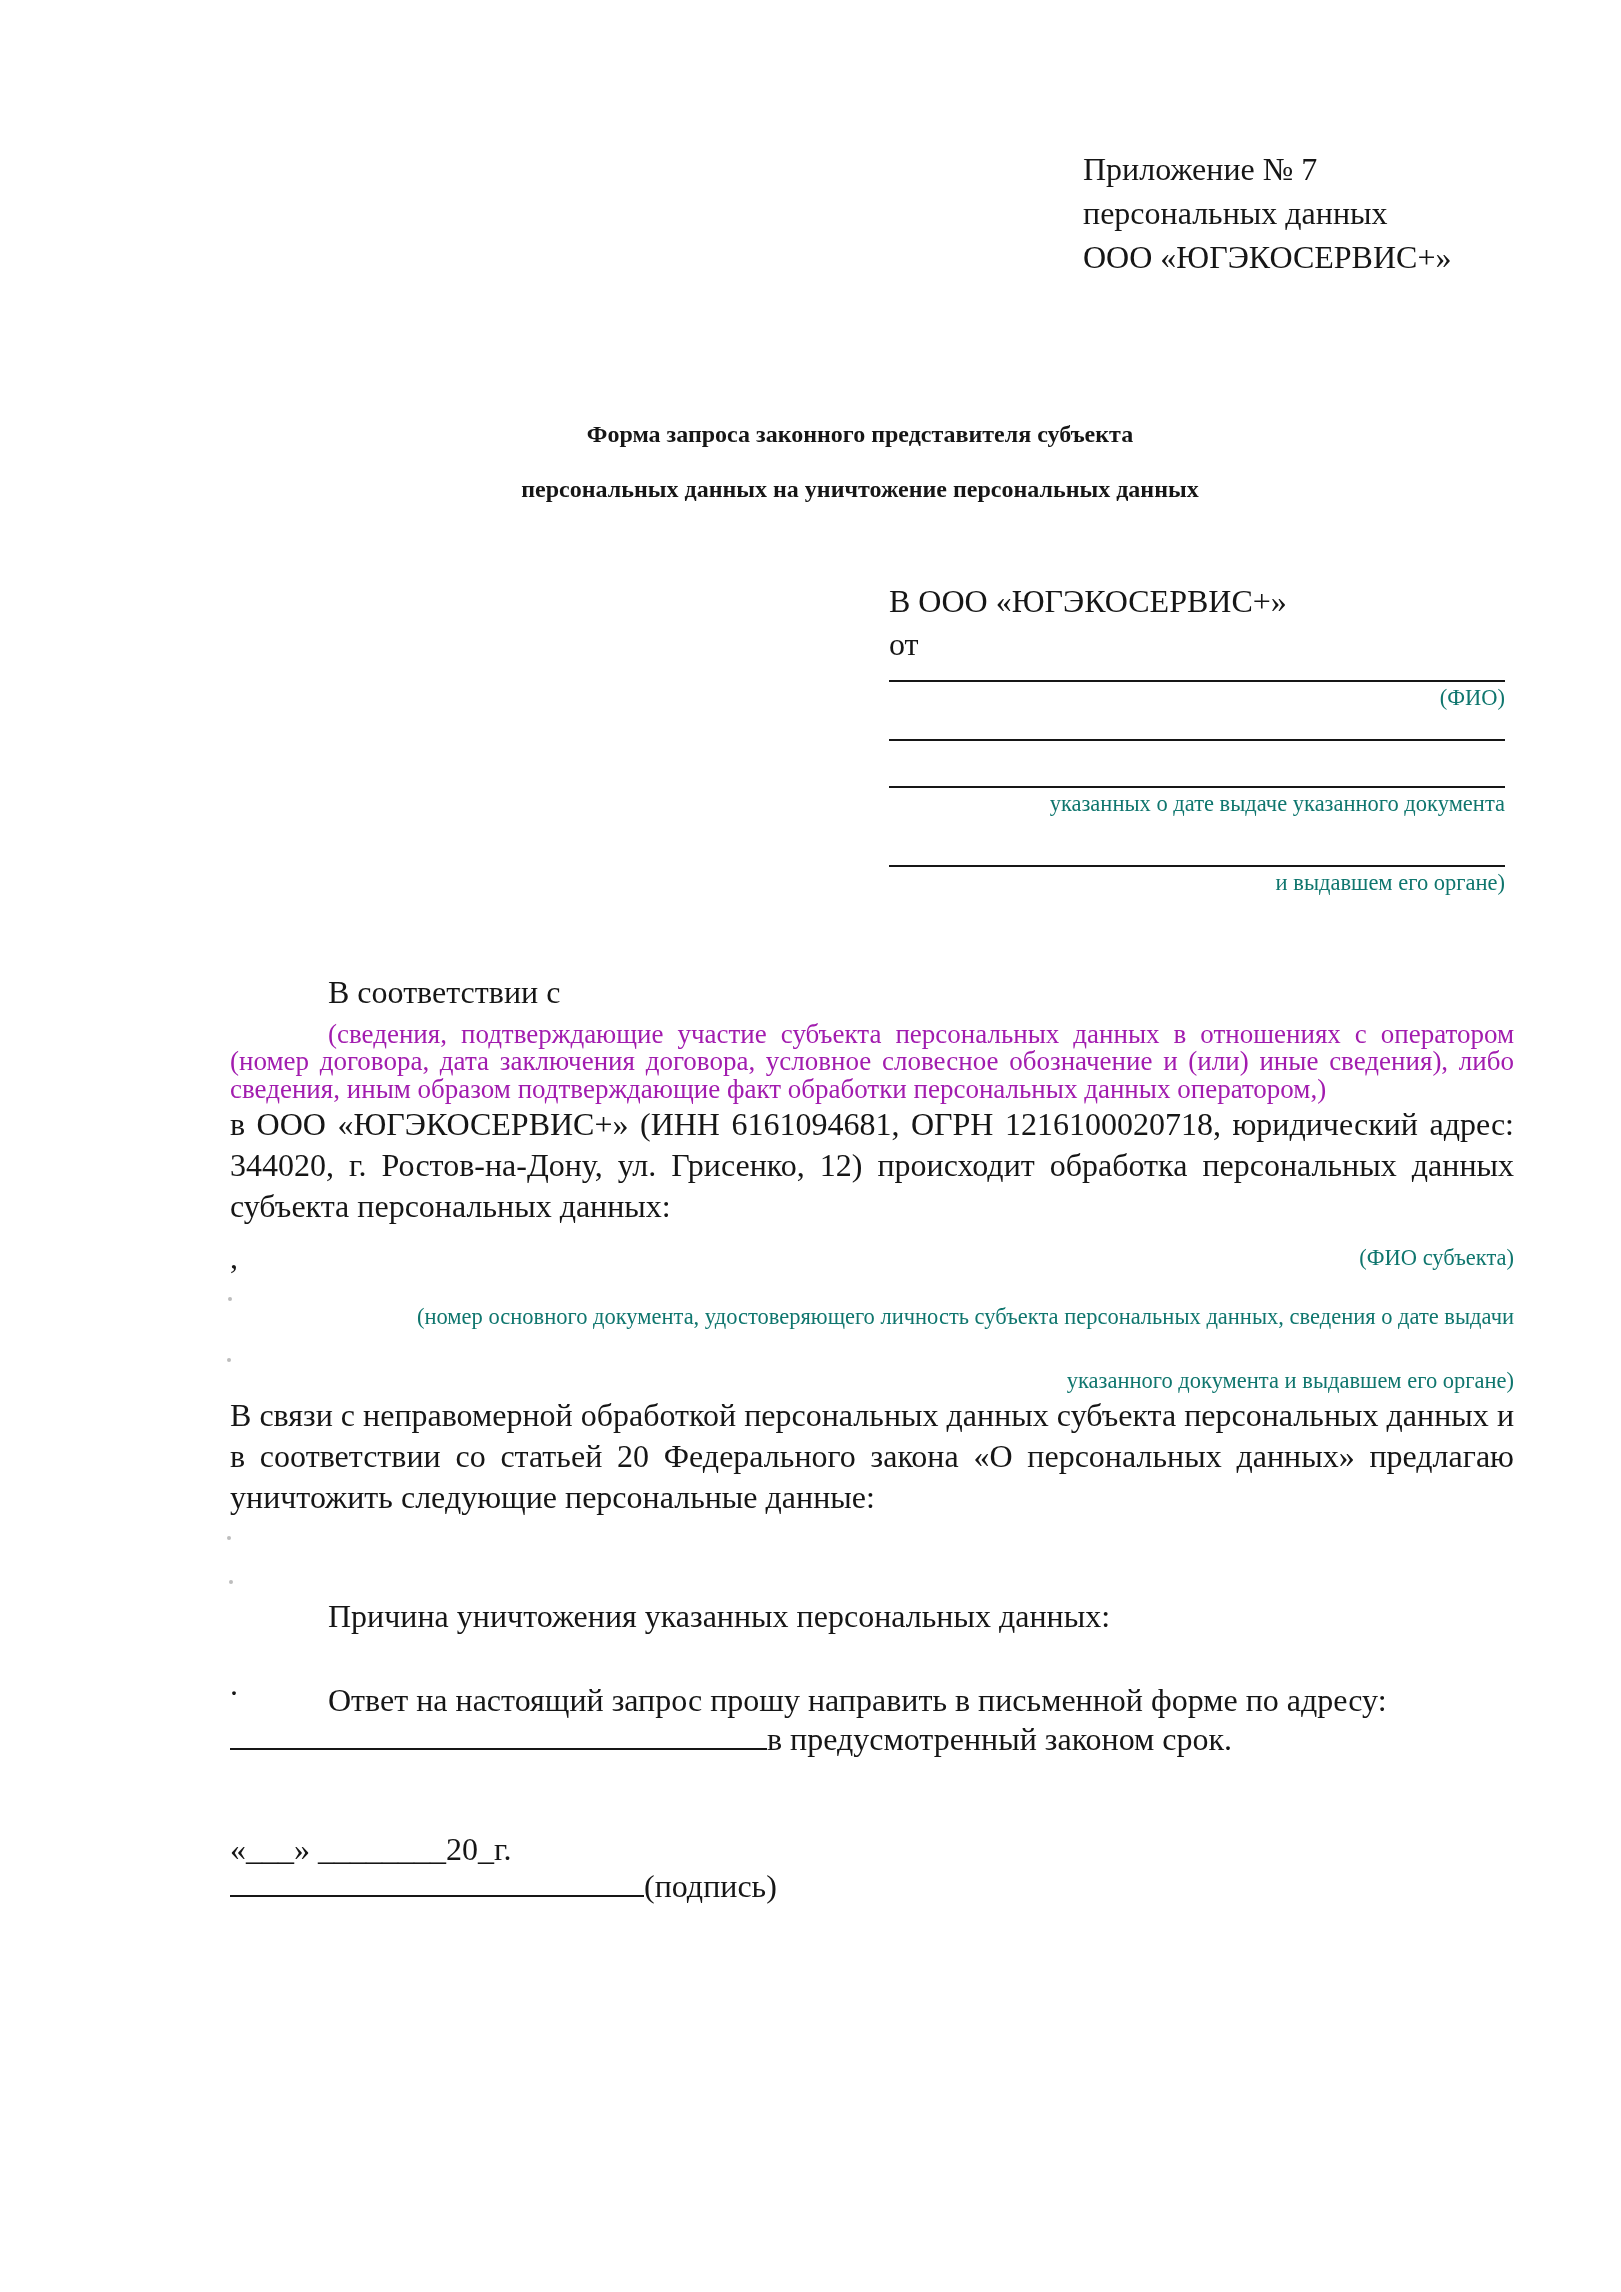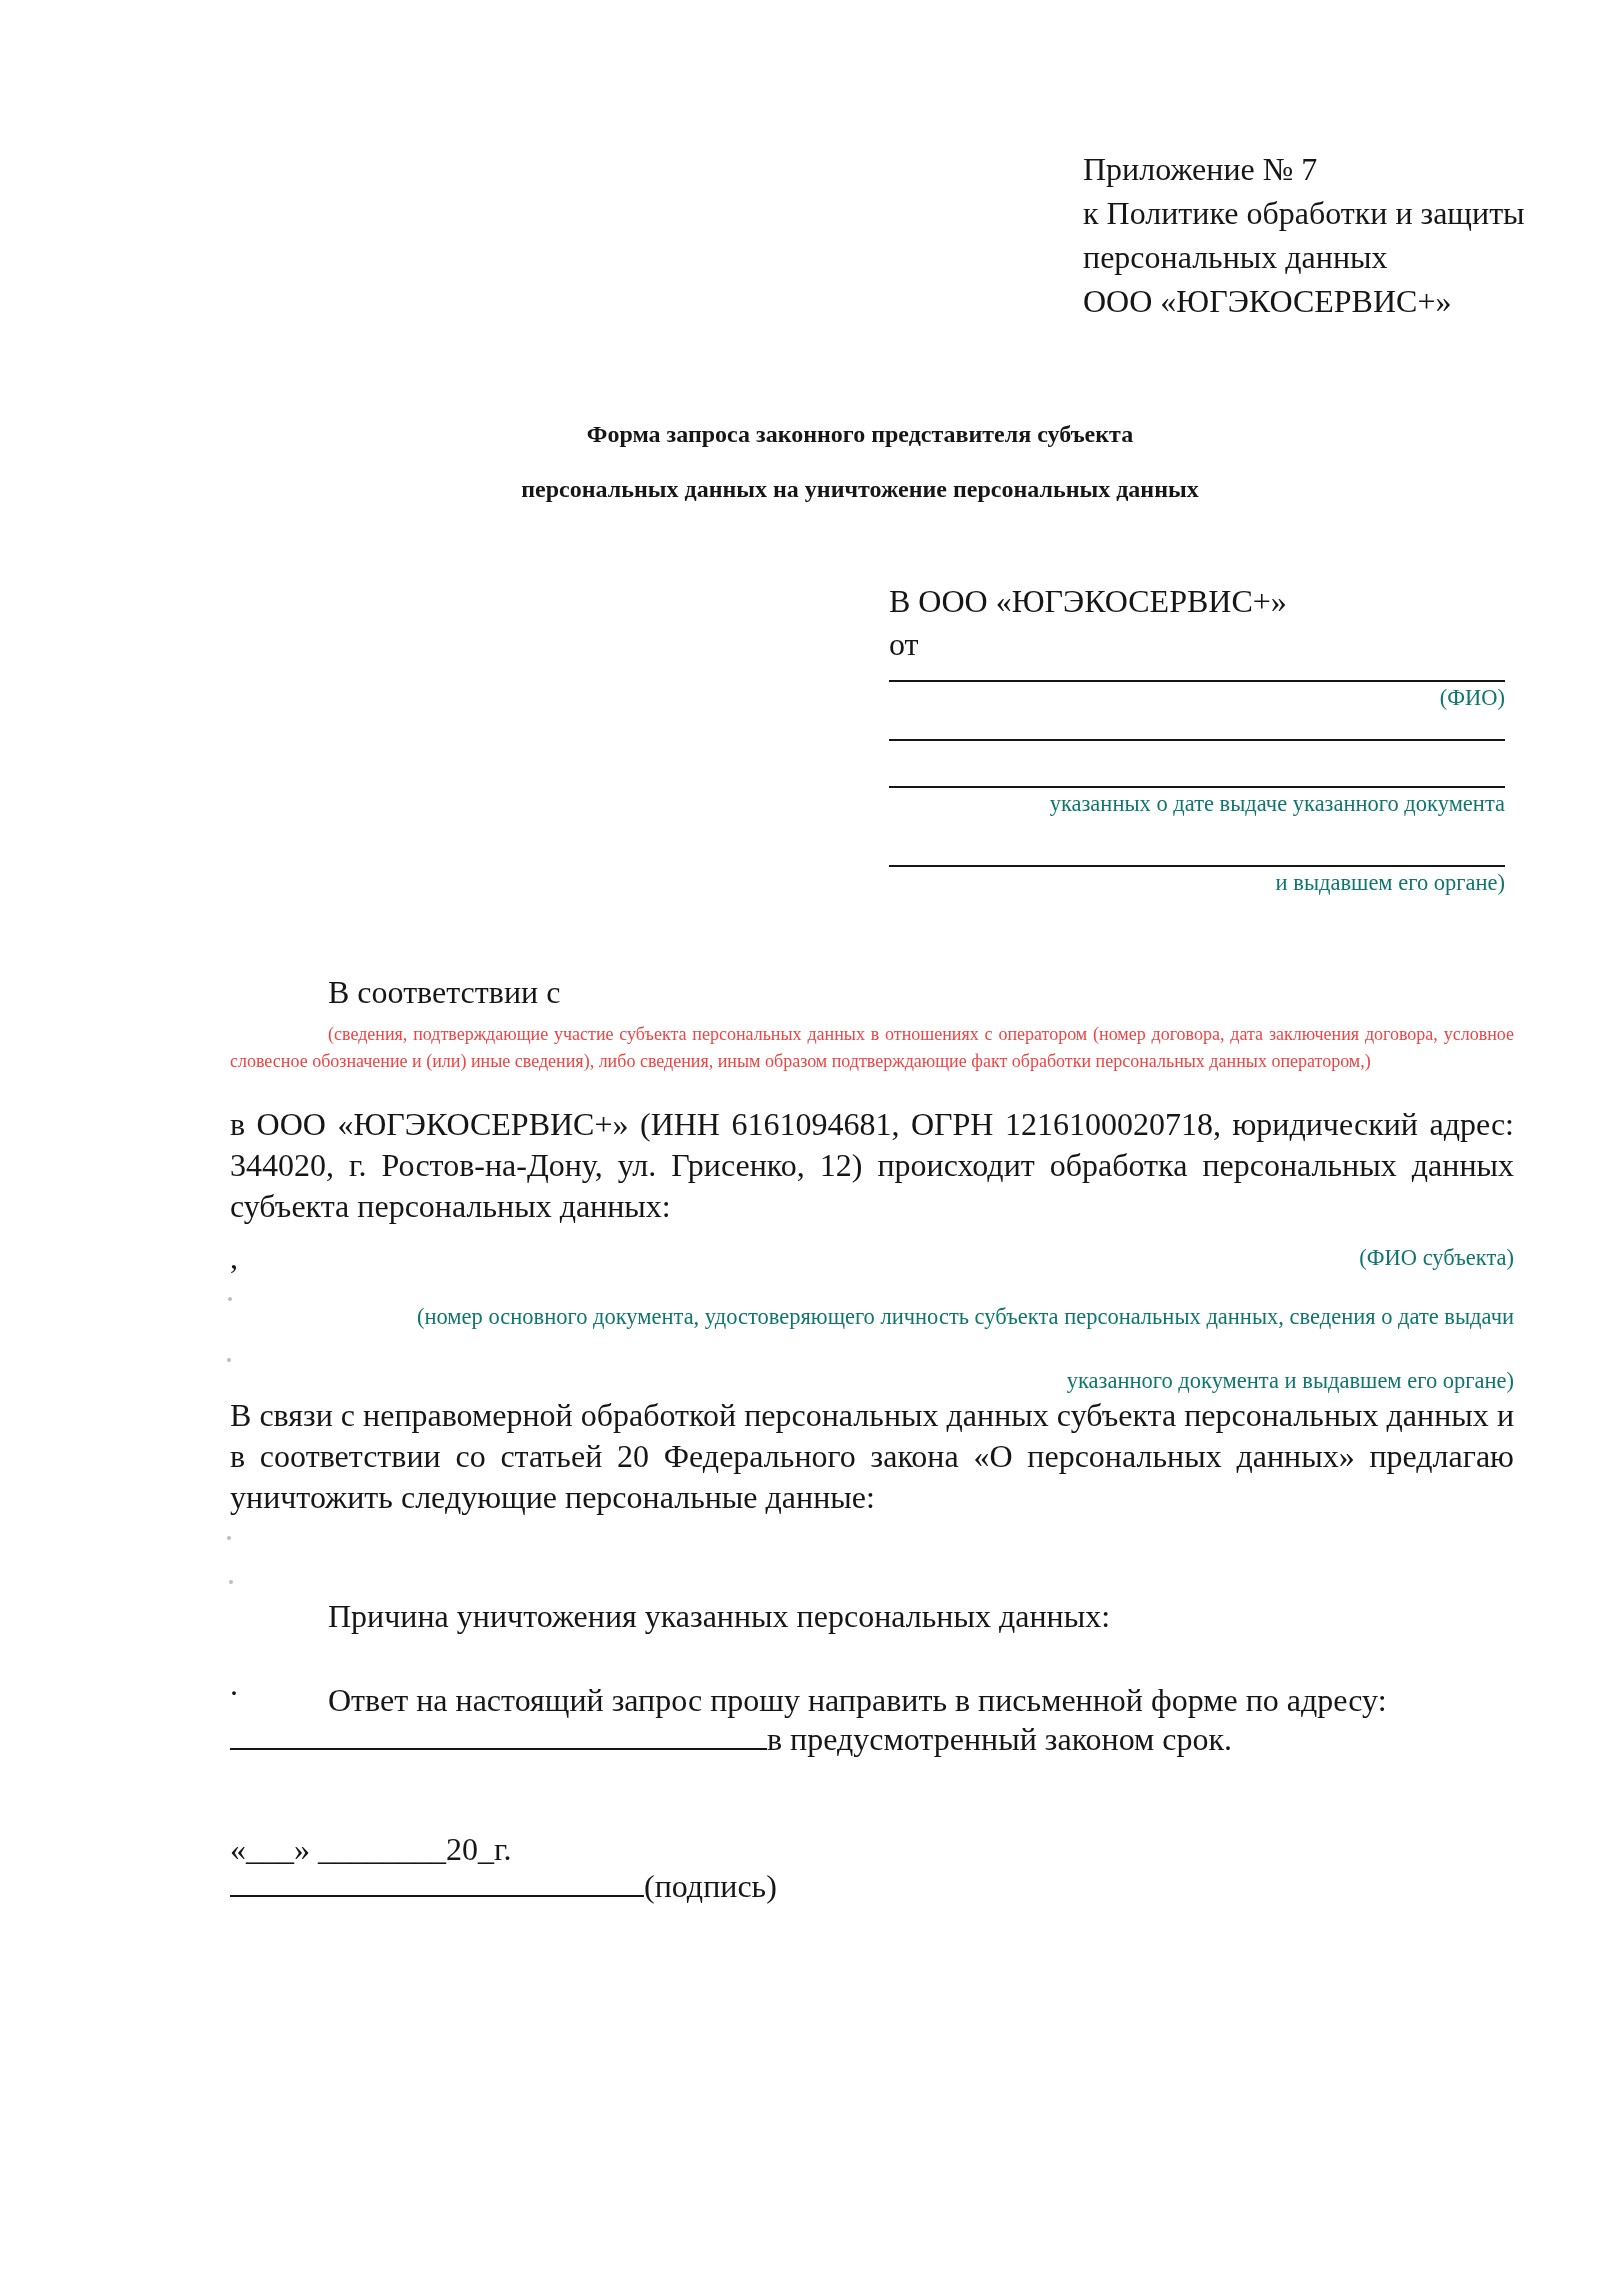--- a/index.html
+++ b/index.html
@@ -9,21 +9,21 @@
     height: 2293px;
     background: #ffffff;
     color: #161616;
     font-family: "Liberation Serif", "DejaVu Serif", serif;
     overflow: hidden;
   }
   .abs { position: absolute; }
   .body-text { font-size: 32px; line-height: 41px; }
   .just { text-align: justify; }
   .caption { font-size: 22.5px; line-height: 25.5px; text-align: right; color: #0f766e; }
-  .note { font-size: 18px; line-height: 27.4px; text-align: justify; text-indent: 98px; color: #ef4444; }
+  .note { font-size: 27px; line-height: 27.4px; text-align: justify; text-indent: 98px; color: #a21caf; }
   .rowflex { display: flex; align-items: baseline; flex-direction: column; }
   .fill { flex: 1 1 auto; border-bottom: 2px solid #161616; }
   .ul { display: inline-block; border-bottom: 2px solid #161616; }
 
   
   #hdr { left: 1083px; top: 147px; width: 451px; font-size: 32px; line-height: 44px; }
 
   
   #title { left: 218px; top: 407px; width: 1284px; font-weight: bold; font-size: 24px; line-height: 55px; text-align: center; }
 
@@ -60,21 +60,20 @@
 
   .speck { position: absolute; width: 3.9px; height: 3.9px; background: #9a9a9a; border-radius: 50%; opacity: 0.65; }
 </style>
 </head>
 <body>
 
 <div class="page">
 
   <div id="hdr" class="abs">
     <div>Приложение № 7</div>
-    <div>к Политике обработки и защиты</div>
     <div>персональных данных</div>
     <div>ООО «ЮГЭКОСЕРВИС+»</div>
   </div>
 
   <div id="title" class="abs">
     <div>Форма запроса законного представителя субъекта</div>
     <div>персональных данных на уничтожение персональных данных</div>
   </div>
 
   <div id="addr" class="abs">

